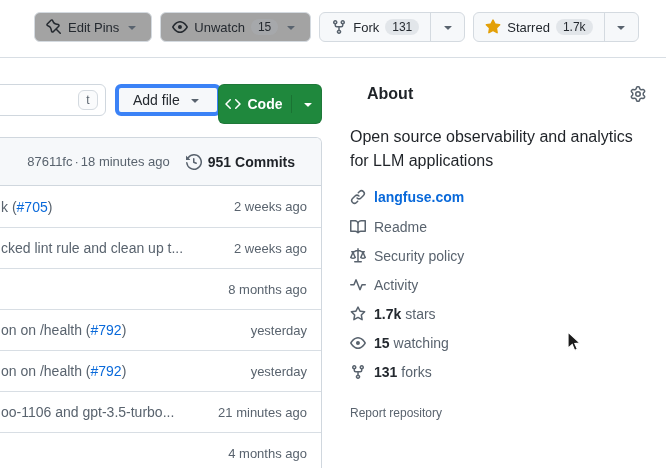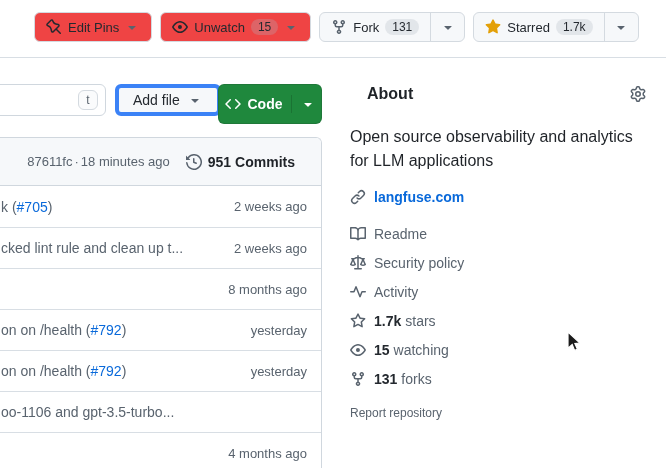--- a/index.html
+++ b/index.html
@@ -7,21 +7,21 @@
     width:666px;height:468px;position:relative;overflow:hidden;
     background:#ffffff;color:#1f2328;
     font-family:"Liberation Sans", sans-serif;
     -webkit-font-smoothing:antialiased;
   }
   svg.oi{width:16px;height:16px;fill:currentColor;flex:none;display:block;}
 
   
   .action-bar{position:absolute;top:12px;left:34px;display:flex;gap:8px;align-items:center;}
   .gbtn{height:30px;box-sizing:border-box;display:inline-flex;align-items:center;gap:6px;
-    padding:0 11px;background:#ef4444;border:1px solid #d4dae0;border-radius:6px;
+    padding:0 11px;background:#a3a3a3;border:1px solid #d4dae0;border-radius:6px;
     font-size:13px;font-weight:500;color:#24292f;cursor:pointer;}
   .gbtn .caret{color:#59636e;margin-left:-1px;}
   .btn-group{display:inline-flex;height:30px;box-sizing:border-box;background:#f6f8fa;
     border:1px solid #d4dae0;border-radius:6px;overflow:hidden;}
   .seg-main{display:flex;align-items:center;gap:6px;padding:0 11px;font-size:13px;font-weight:500;color:#24292f;cursor:pointer;}
   .seg-caret{display:flex;align-items:center;justify-content:center;width:33px;border-left:1px solid #d4dae0;color:#59636e;cursor:pointer;}
   .counter{background:rgba(175,184,193,0.28);border-radius:20px;padding:1px 7px;font-size:12px;font-weight:500;color:#24292f;}
   .star-gold{color:#e3a008;}
   .top-sep{position:absolute;top:57px;left:0;width:666px;height:1px;background:#d8dee4;}
 
@@ -58,21 +58,21 @@
   
   .about{position:absolute;left:350px;top:85px;width:296px;}
   .about-head{display:flex;align-items:center;justify-content:space-between;margin-left:17px;}
   .about-title{font-size:16px;font-weight:600;color:#1f2328;}
   .gear{color:#59636e;cursor:pointer;}
   .about-desc{margin-top:22px;font-size:16px;line-height:24px;color:#1f2328;}
   .website{margin-top:16px;display:flex;align-items:center;gap:8px;}
   .website .licon{color:#59636e;}
   .website a{font-size:14px;font-weight:600;color:#0969da;text-decoration:none;cursor:pointer;}
   .meta-list{margin-top:14px;}
-  .meta-item{height:29px;display:flex;align-items:center;gap:8px;font-size:14px;color:#59636e;cursor:pointer;}
+  .meta-item{height:29px;display:flex;align-items:flex-start;gap:8px;font-size:14px;color:#59636e;cursor:pointer;}
   .meta-item .micon{color:#59636e;}
   .mtext{display:flex;gap:4px;align-items:baseline;}
   .mcount{font-weight:700;color:#24292f;}
   .report{margin-top:13px;font-size:12px;color:#59636e;cursor:pointer;}
 
   .cursor{position:absolute;left:566px;top:331px;}
 </style>
 </head>
 <body>
 
@@ -230,20 +230,21 @@
   <div class="frow">
     <span class="msg"><span>on on /health (</span><a class="issue">#792</a><span>)</span></span>
     <span class="fdate">yesterday</span>
   </div>
   <div class="frow">
     <span class="msg"><span>on on /health (</span><a class="issue">#792</a><span>)</span></span>
     <span class="fdate">yesterday</span>
   </div>
   <div class="frow">
     <span class="msg"><span>oo-1106 and gpt-3.5-turbo...</span></span>
+    <span class="fdate">21 minutes ago</span>
   </div>
   <div class="frow">
     <span class="msg"><span></span></span>
     <span class="fdate">4 months ago</span>
   </div>
 </div>
 
 <div class="about">
   <div class="about-head">
     <span class="about-title">About</span>

